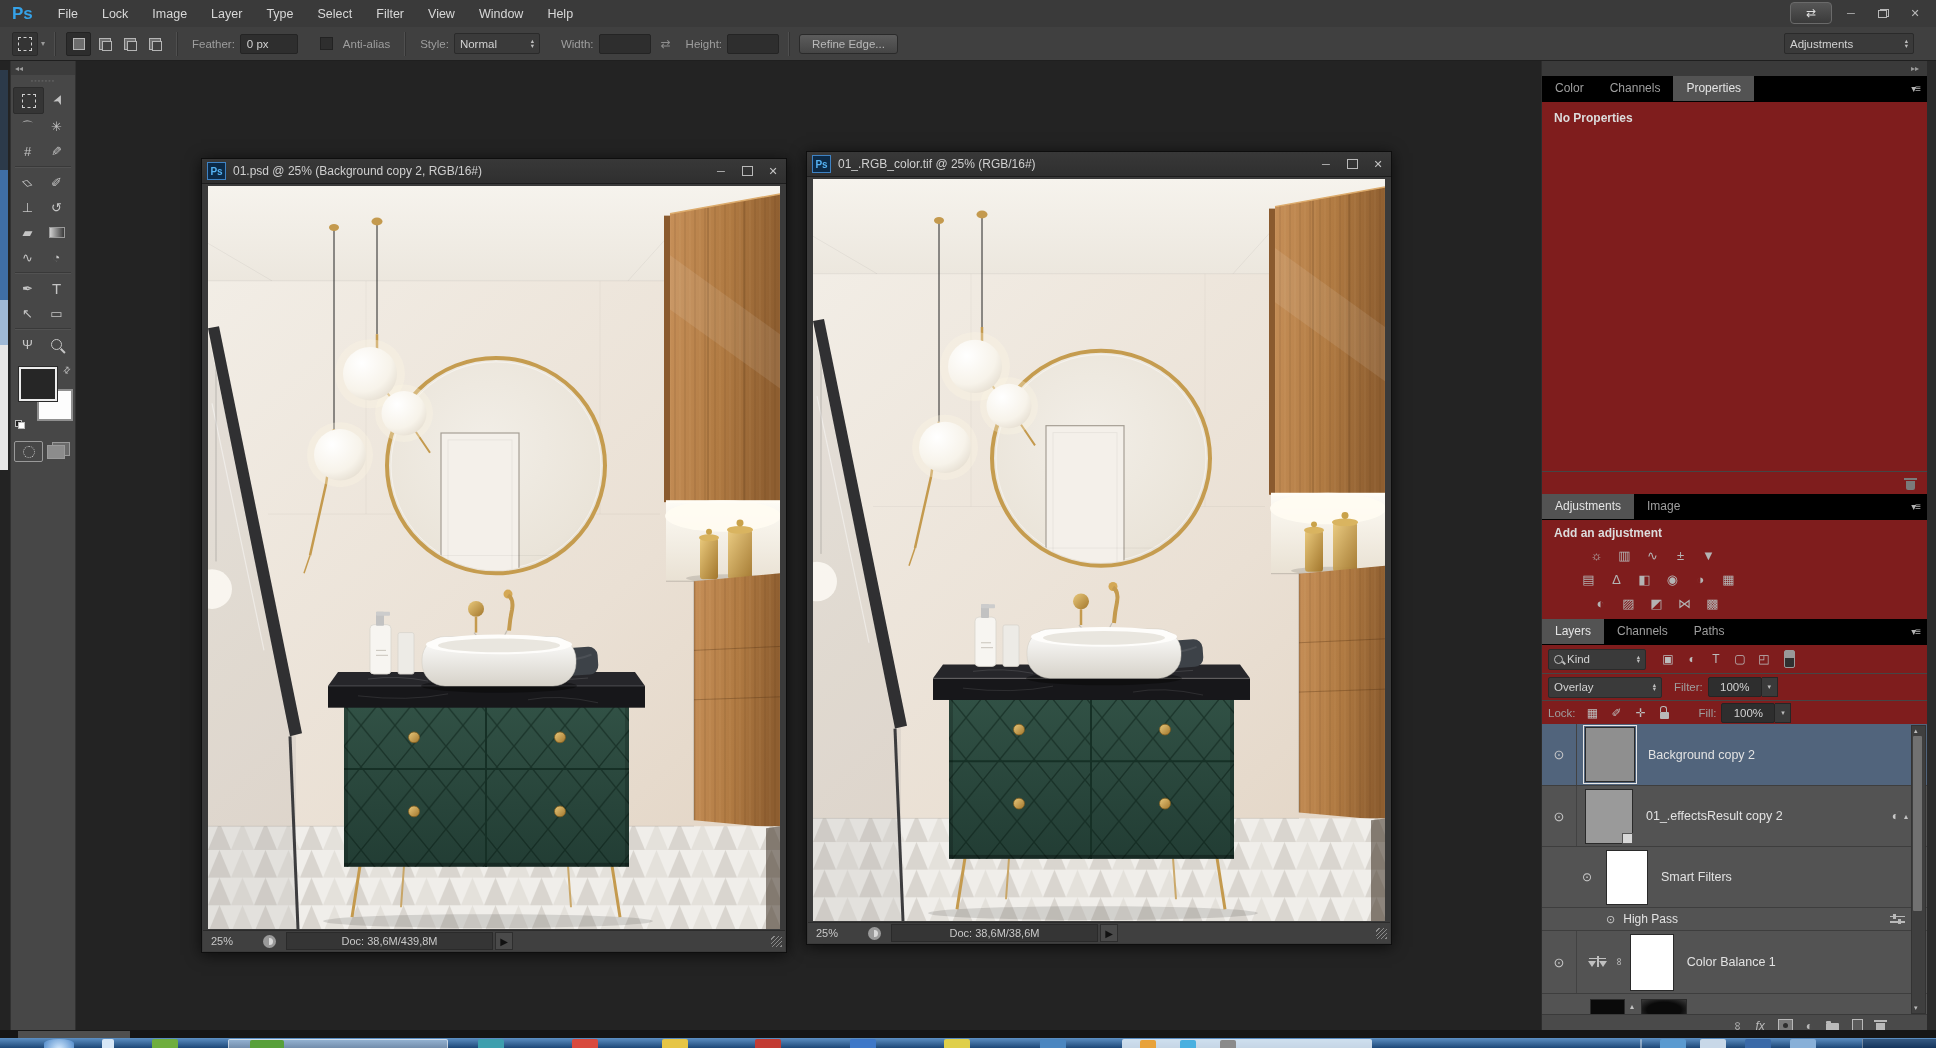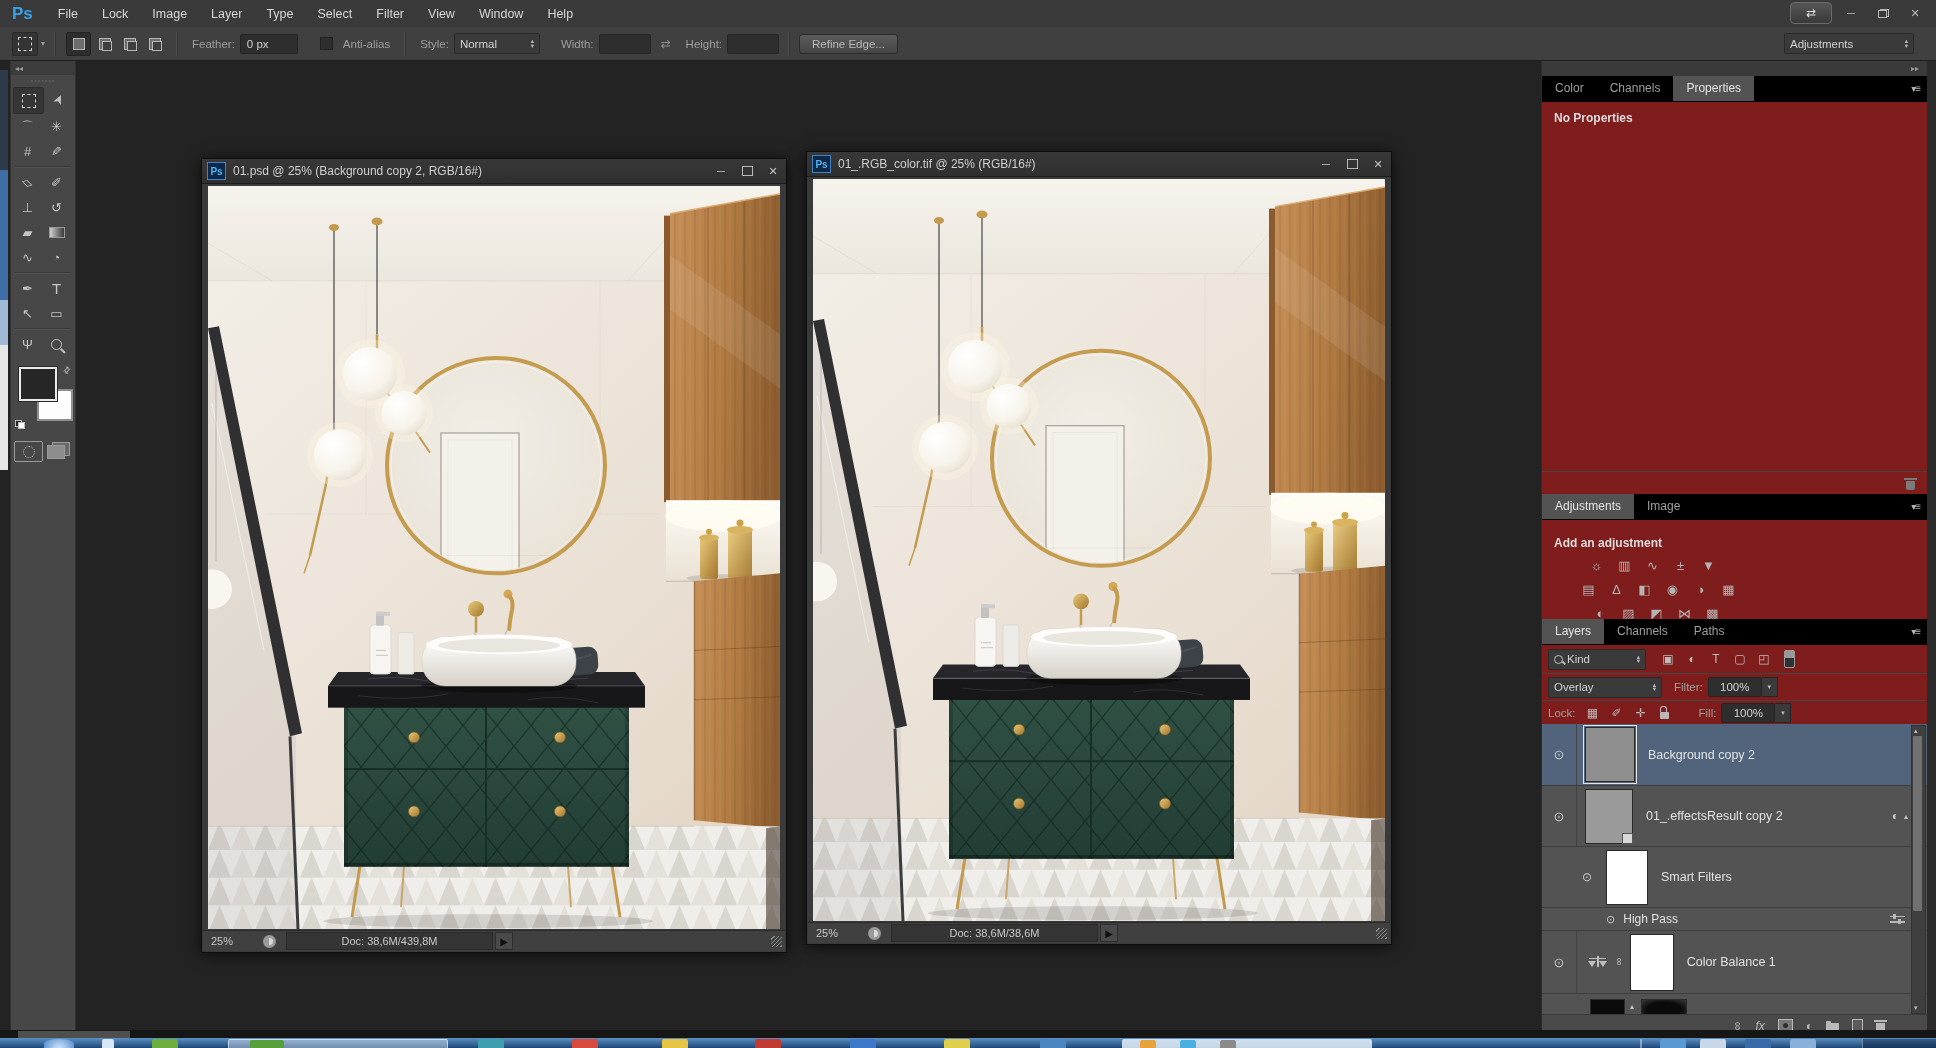--- a/index.html
+++ b/index.html
@@ -604,21 +604,21 @@
       <span class="trash-icon dim"></span>
     </div>
   </div>
 
   <div class="tab-bar">
     <span class="tab active">Adjustments</span>
     <span class="tab">Image</span>
     <span class="panel-menu">▾≡</span>
   </div>
   <div class="panel-body" style="height:99px">
-    <div class="bold-label" style="padding:16px 12px 0">Add an adjustment</div>
+    <div class="bold-label" style="padding:6px 12px 0">Add an adjustment</div>
     <div class="adj-row">
       <span class="adj-icon">☼</span>
       <span class="adj-icon">▥</span>
       <span class="adj-icon">∿</span>
       <span class="adj-icon">±</span>
       <span class="adj-icon">▼</span>
     </div>
     <div class="adj-row" style="margin-left:36px">
       <span class="adj-icon">▤</span>
       <span class="adj-icon">∆</span>

